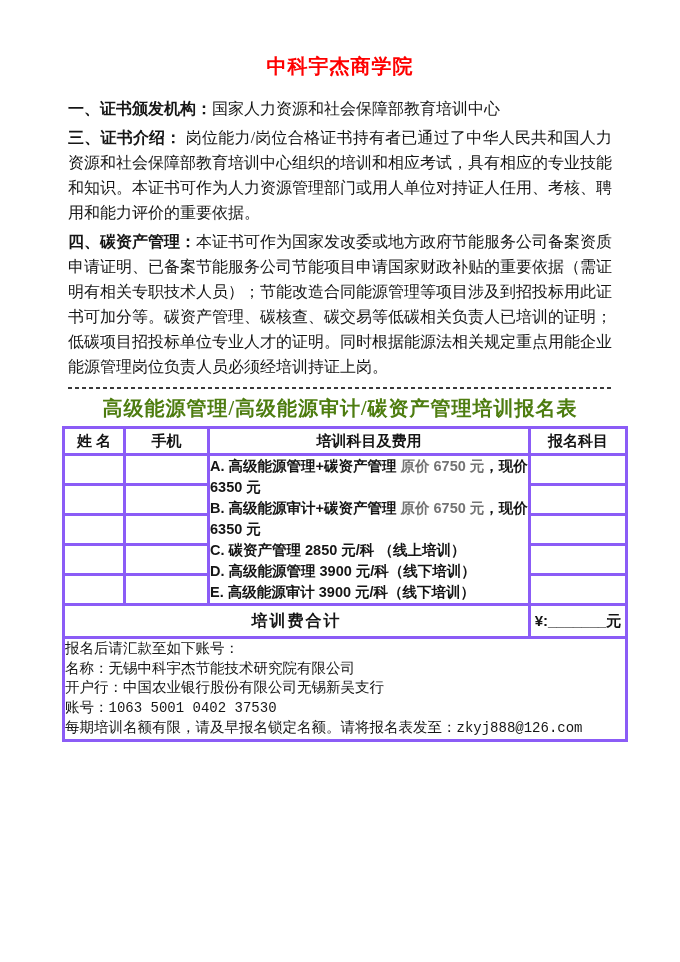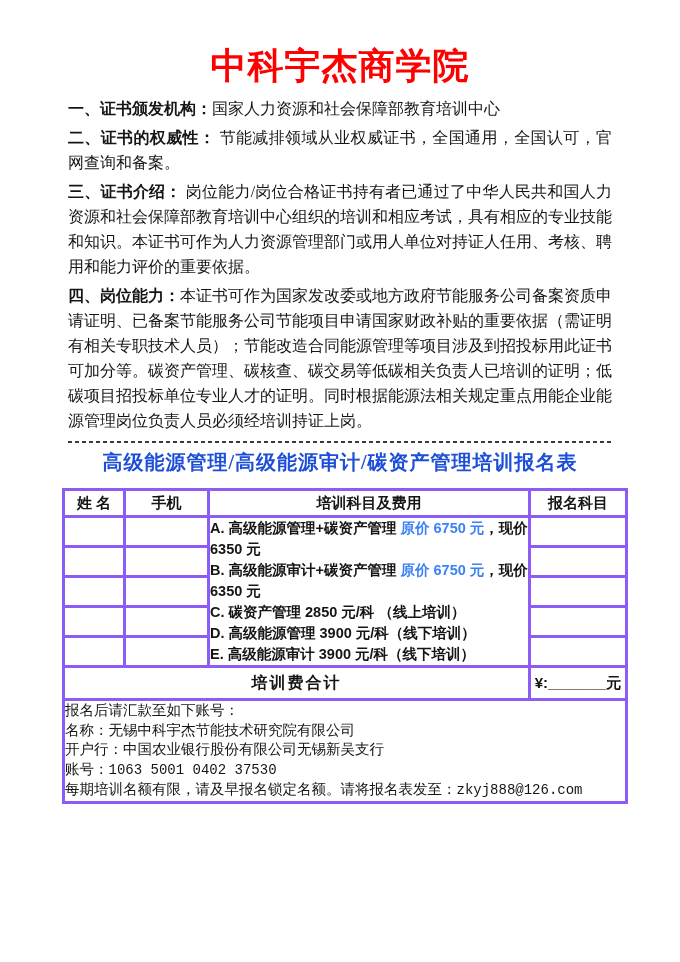--- a/index.html
+++ b/index.html
@@ -11,21 +11,21 @@
     background: #ffffff;
     box-sizing: border-box;
     padding: 50px 68px 0 68px;
     font-family: "Liberation Serif", "DejaVu Serif", serif;
     color: #151515;
     overflow: hidden;
   }
   .doc-title {
     text-align: center;
     color: #fe0000;
-    font-size: 36px;
+    font-size: 20px;
     font-weight: bold;
     line-height: 32px;
     letter-spacing: 1px;
     margin: 0 0 14px 0;
   }
   .doc-subtitle {
     text-align: center;
     color: #fe0000;
     font-size: 18px;
     font-weight: bold;
@@ -38,22 +38,22 @@
   .dashed-line {
     height: 2px;
     margin: 8px 0 6px 0;
     background: repeating-linear-gradient(90deg, #3a3a3a 0 4px, transparent 4px 7px);
   }
   .form-title {
     text-align: center;
     font-size: 20px;
     font-weight: bold;
     letter-spacing: 1px;
-    margin: 2px 0 12px 0;
-    color: #1d4ed8;
+    margin: 2px 0 4px 0;
+    color: #4d7c0f;
   }
   table.reg-table {
     border-collapse: collapse;
     table-layout: fixed;
     width: 563px;
     margin-left: -6px;
     border: 2px solid #222;
     font-family: "Liberation Sans", "DejaVu Sans", sans-serif;
   }
   table.reg-table td { border: 3px solid #8b5cf6; padding: 0; }
@@ -65,21 +65,21 @@
     vertical-align: middle;
   }
   tr.r td { height: 23px; }
   td.options {
     vertical-align: middle;
     padding: 2px 4px 2px 9px;
     font-size: 14.5px;
     font-weight: bold;
     line-height: 21px;
   }
-  td.options .red { color: #3b82f6; }
+  td.options .red { color: #737373; }
   tr.total td { height: 30px; vertical-align: middle; }
   td.total-label { text-align: center; font-weight: bold; font-size: 16px; letter-spacing: 2px; }
   td.total-amount { text-align: center; font-weight: bold; font-size: 15px; }
   td.payment {
     padding: 5px 8px 7px 8px;
     font-size: 14.5px;
     line-height: 19.5px;
     font-family: "Liberation Serif", "DejaVu Serif", serif;
   }
   td.payment .mono { font-family: "Liberation Mono", "DejaVu Sans Mono", monospace; font-size: 14px; }
@@ -87,23 +87,22 @@
 </style>
 </head>
 <body>
 
 <div class="page">
 
   <div class="doc-title">中科宇杰商学院</div>
 
   <div class="body-text">
     <p class="para"><span class="lead">一、证书颁发机构：</span><span>国家人力资源和社会保障部教育培训中心</span></p>
-    <p class="para"><span class="lead">二、证书的权威性：</span><span> 节能减排领域从业权威证书，全国通用，全国认可，官网查询和备案。</span></p>
     <p class="para"><span class="lead">三、证书介绍：</span><span> 岗位能力/岗位合格证书持有者已通过了中华人民共和国人力资源和社会保障部教育培训中心组织的培训和相应考试，具有相应的专业技能和知识。本证书可作为人力资源管理部门或用人单位对持证人任用、考核、聘用和能力评价的重要依据。</span></p>
-    <p class="para"><span class="lead">四、岗位能力：</span><span>本证书可作为国家发改委或地方政府节能服务公司备案资质申请证明、已备案节能服务公司节能项目申请国家财政补贴的重要依据（需证明有相关专职技术人员）；节能改造合同能源管理等项目涉及到招投标用此证书可加分等。碳资产管理、碳核查、碳交易等低碳相关负责人已培训的证明；低碳项目招投标单位专业人才的证明。同时根据能源法相关规定重点用能企业能源管理岗位负责人员必须经培训持证上岗。</span></p>
+    <p class="para"><span class="lead">四、碳资产管理：</span><span>本证书可作为国家发改委或地方政府节能服务公司备案资质申请证明、已备案节能服务公司节能项目申请国家财政补贴的重要依据（需证明有相关专职技术人员）；节能改造合同能源管理等项目涉及到招投标用此证书可加分等。碳资产管理、碳核查、碳交易等低碳相关负责人已培训的证明；低碳项目招投标单位专业人才的证明。同时根据能源法相关规定重点用能企业能源管理岗位负责人员必须经培训持证上岗。</span></p>
   </div>
 
   <div class="dashed-line"></div>
 
   <div class="form-title">高级能源管理/高级能源审计/碳资产管理培训报名表</div>
 
   <table class="reg-table">
     <colgroup>
       <col style="width:61px">
         <col style="width:84px">

